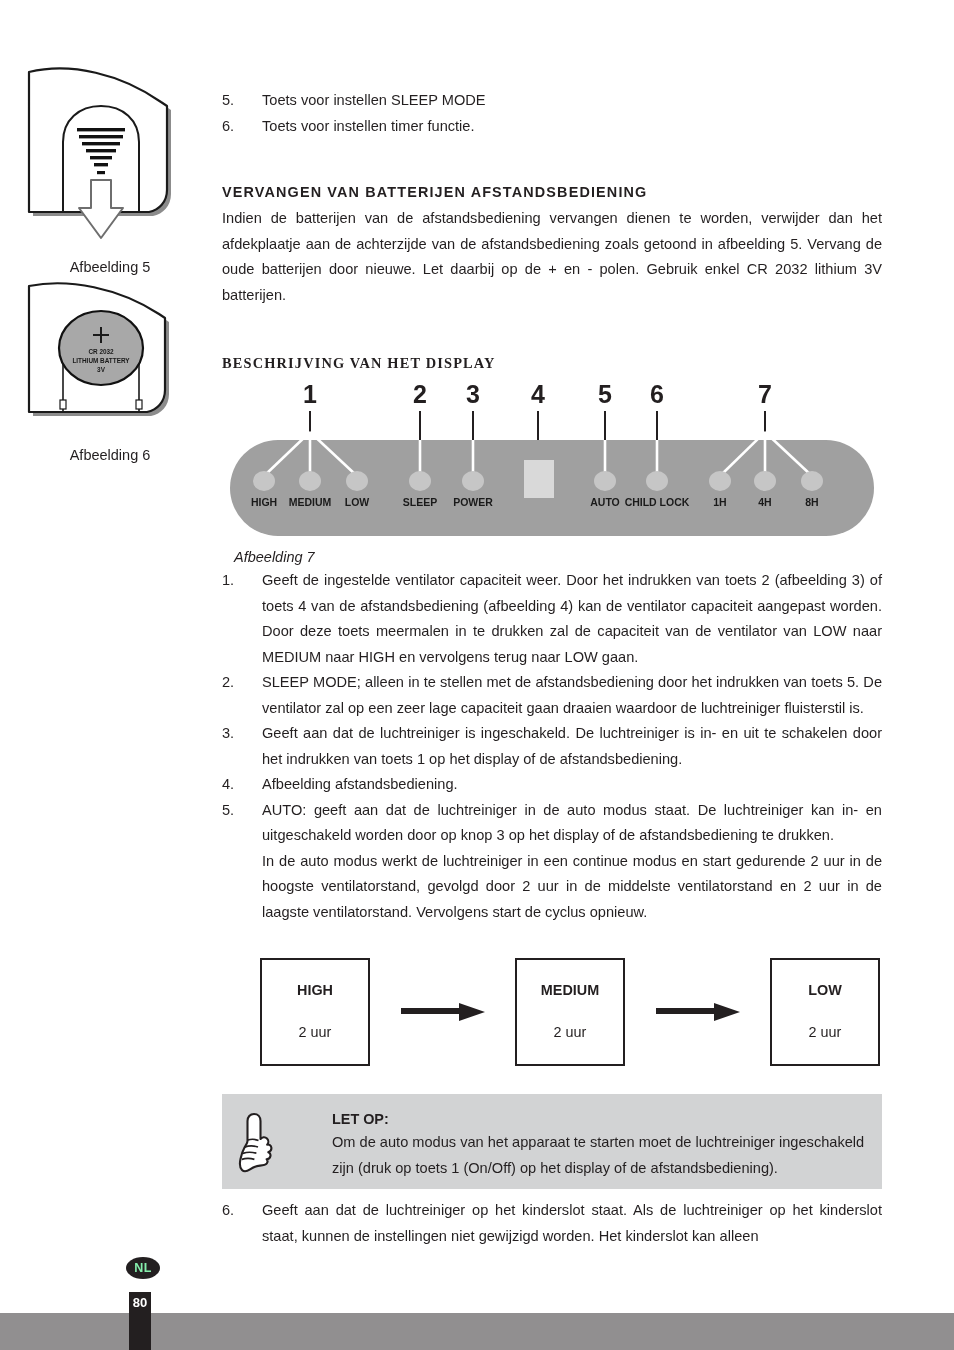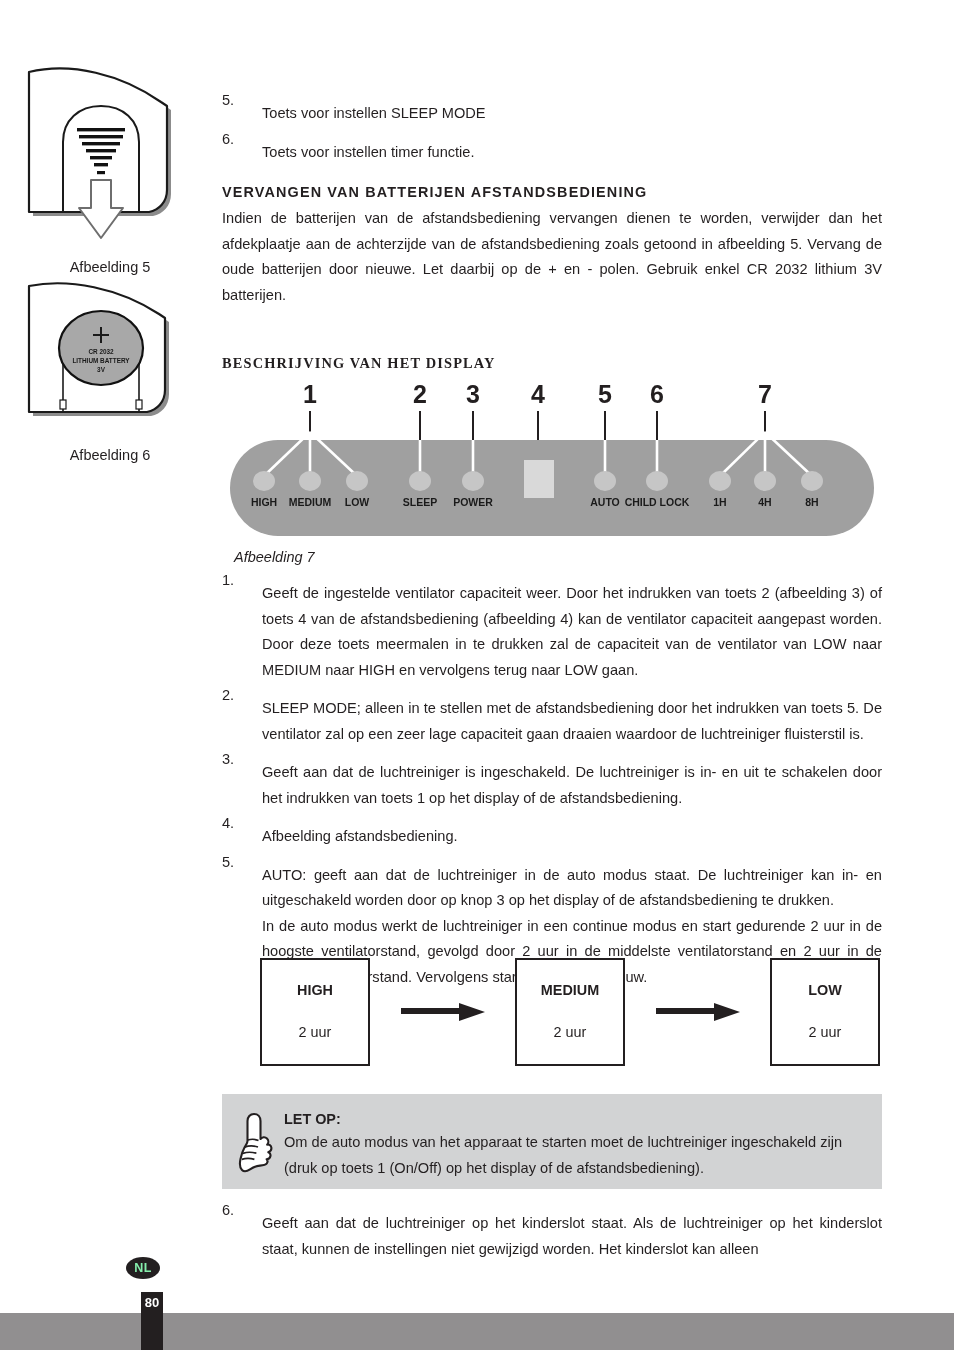--- a/index.html
+++ b/index.html
@@ -25,21 +25,21 @@
   }
 
   .fig5 { top: 62px; }
   .fig6 { top: 278px; }
 
   
   .main { position: absolute; left: 222px; top: 0; width: 660px; }
 
   .list-row { display: flex; align-items: flex-start; }
   .list-num { width: 40px; flex: 0 0 40px; font-size: 14.6px; line-height: 25.5px; }
-  .list-txt { flex: 1; font-size: 14.6px; line-height: 25.5px; margin-top: 13px; }
+  .list-txt { flex: 1; font-size: 14.6px; line-height: 25.5px; }
 
   .top-list { position: absolute; top: 88px; left: 0; width: 660px; }
 
   .heading {
     font-size: 14.4px;
     font-weight: bold;
     letter-spacing: 1.15px;
     color: #231f20;
   }
   .h-batt { position: absolute; top: 184px; left: 0; }
@@ -75,42 +75,41 @@
   .flow-box .dur { font-size: 14.4px; }
   .flow-arrow { flex: 1; display: flex; align-items: center; justify-content: center; }
 
   
   .note {
     position: absolute; top: 1094px; left: 0; width: 660px; height: 95px;
     background: #d2d3d4; display: flex; align-items: flex-start;
     padding: 14px 14px 12px 10px;
   }
   .note-icon { flex: 0 0 52px; padding-top: 2px; }
-  .note-body { flex: 1; font-size: 14.6px; line-height: 25.5px; }
+  .note-body { flex: 1; font-size: 14.6px; line-height: 25.5px; margin-left: 48px; }
   .note-title { font-weight: bold; font-size: 14.4px; line-height: 22px; }
 
   
   .tail-list { position: absolute; top: 1198px; left: 0; width: 660px; }
   .tail-list .list-txt { text-align: justify; }
 
   
   .nl-badge {
     position: absolute; left: 126px; top: 1257px;
     width: 34px; height: 22px; border-radius: 50%;
     background: #231f20; color: #86efac;
     font-size: 12.5px; font-weight: bold; letter-spacing: 0.4px;
     display: flex; align-items: center; justify-content: center;
   }
   .page-tab {
     position: absolute; left: 129px; top: 1292px;
     width: 22px; height: 58px; background: #231f20;
     color: #fff; font-size: 13px; font-weight: bold;
     display: flex; justify-content: center; padding-top: 3px;
     z-index: 3;
-    margin-left: 12px;
   }
   .footer-bar {
     position: absolute; left: 0; top: 1313px; width: 954px; height: 37px;
     background: #918f90; z-index: 1;
   }
 </style>
 </head>
 <body>
 
 <div class="fig-col">

